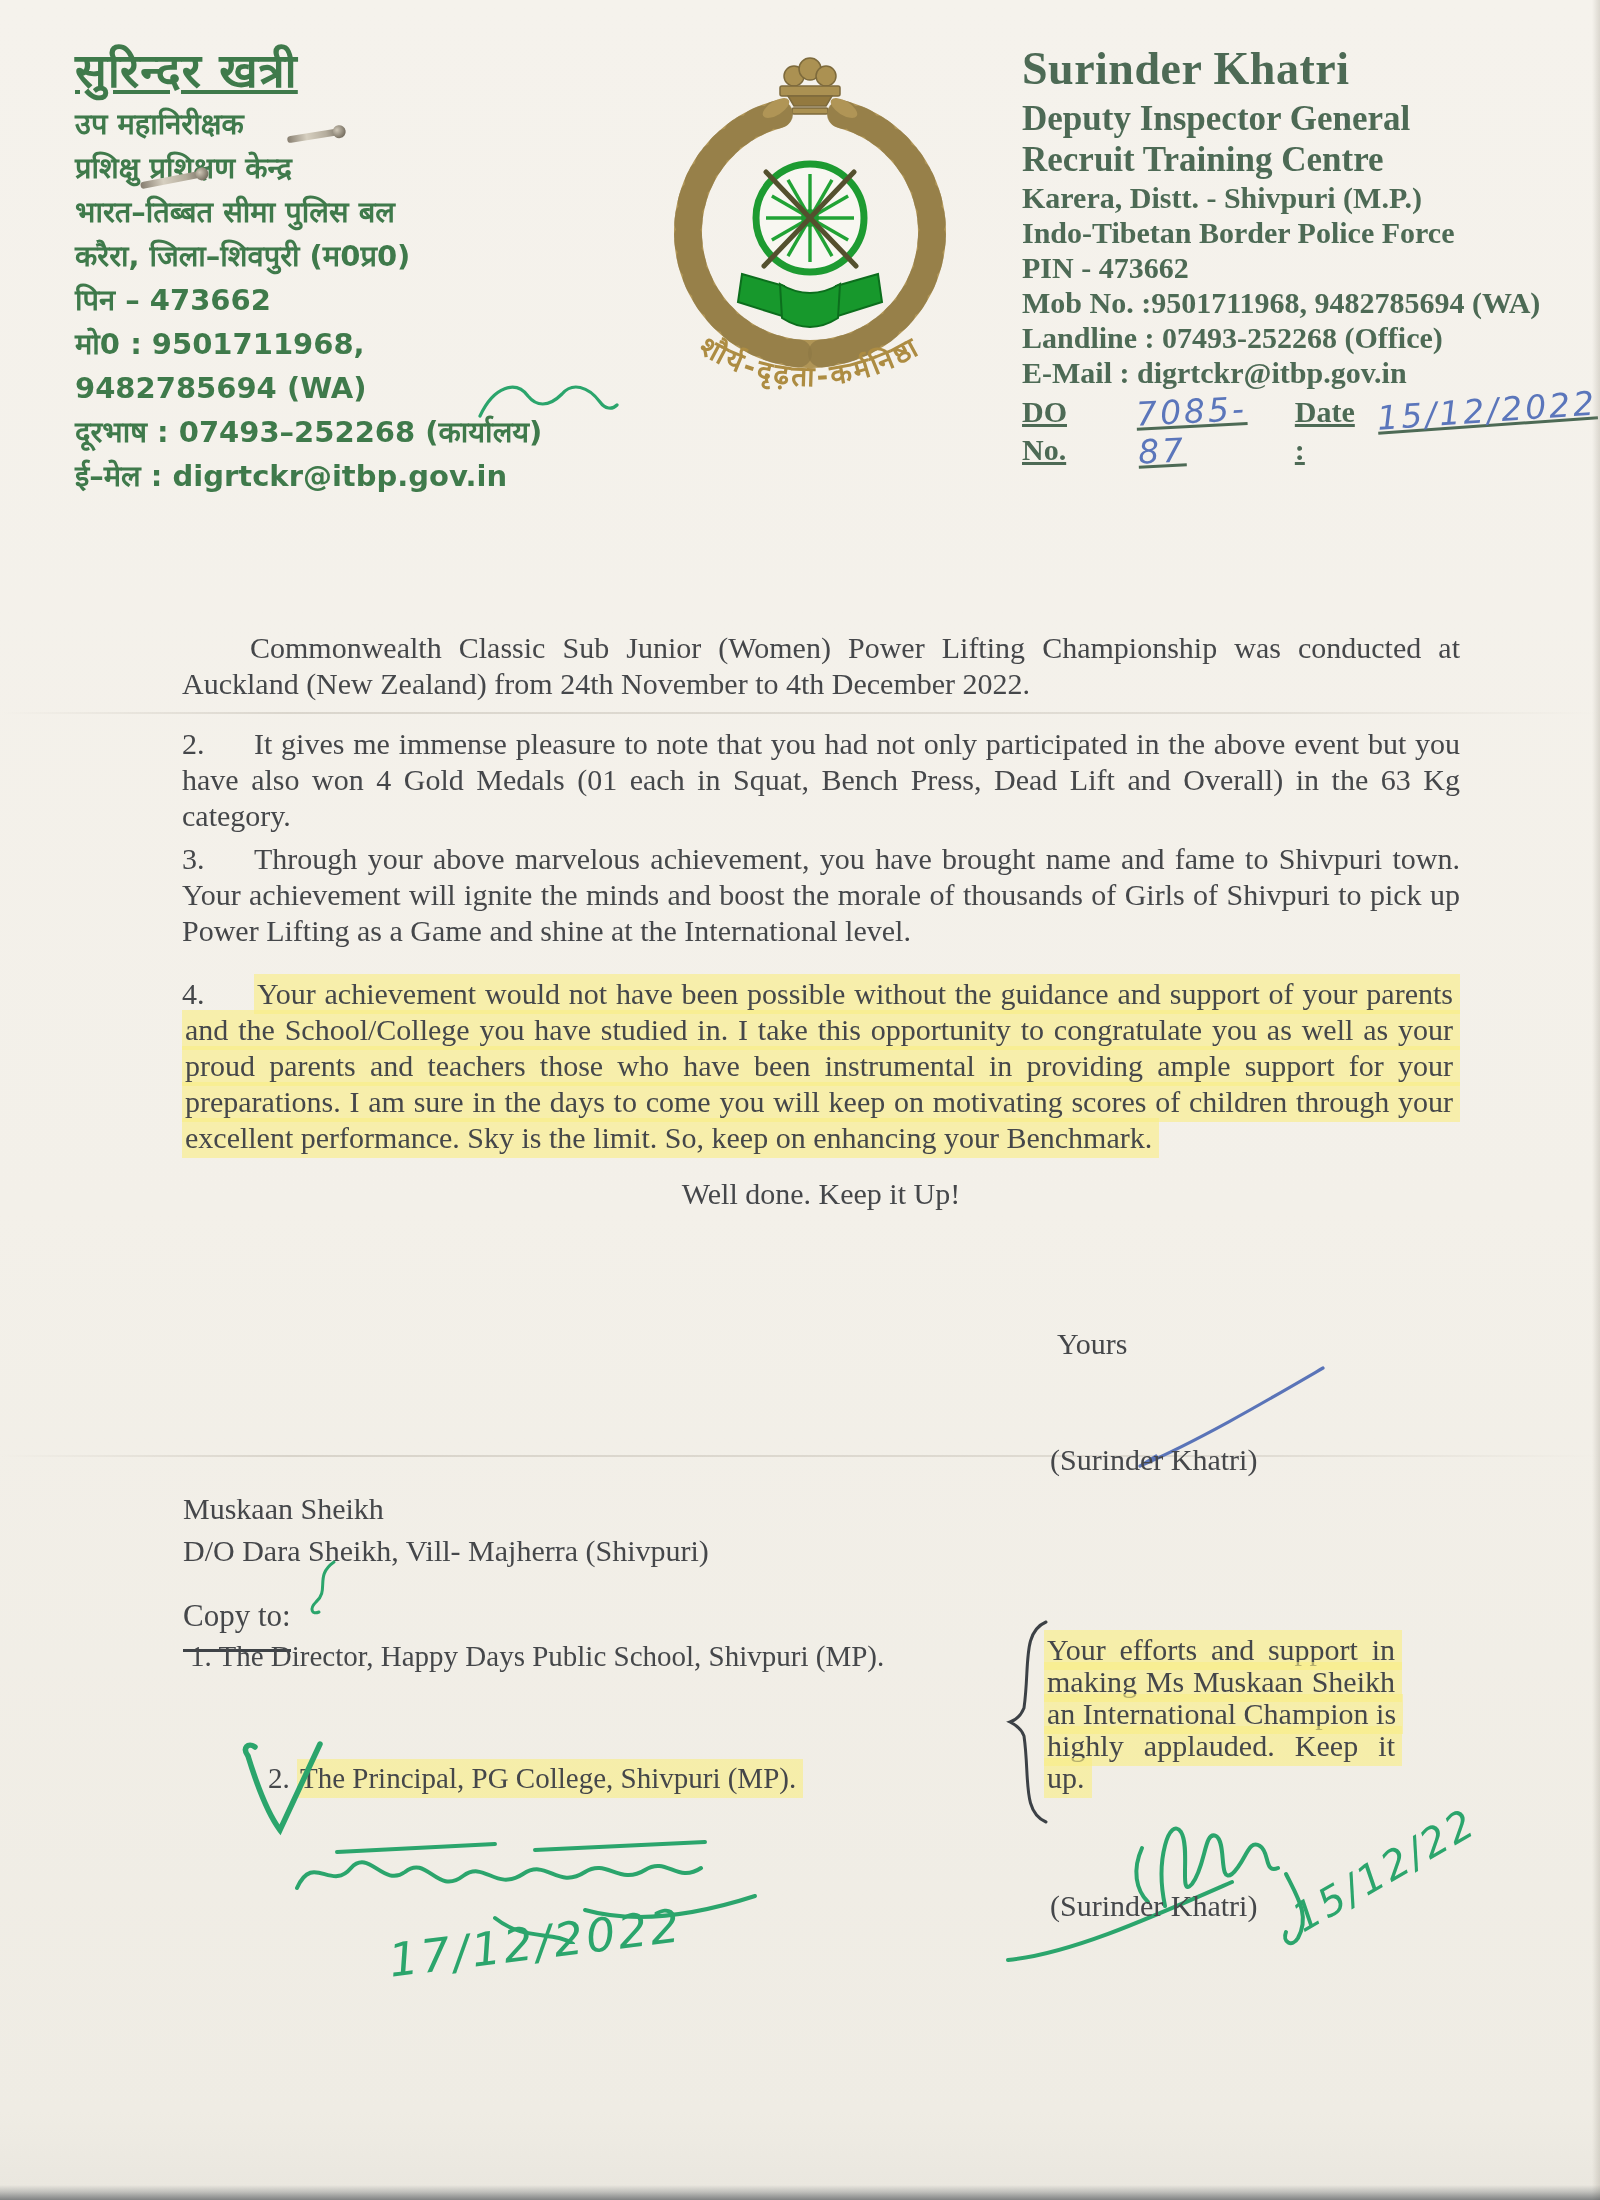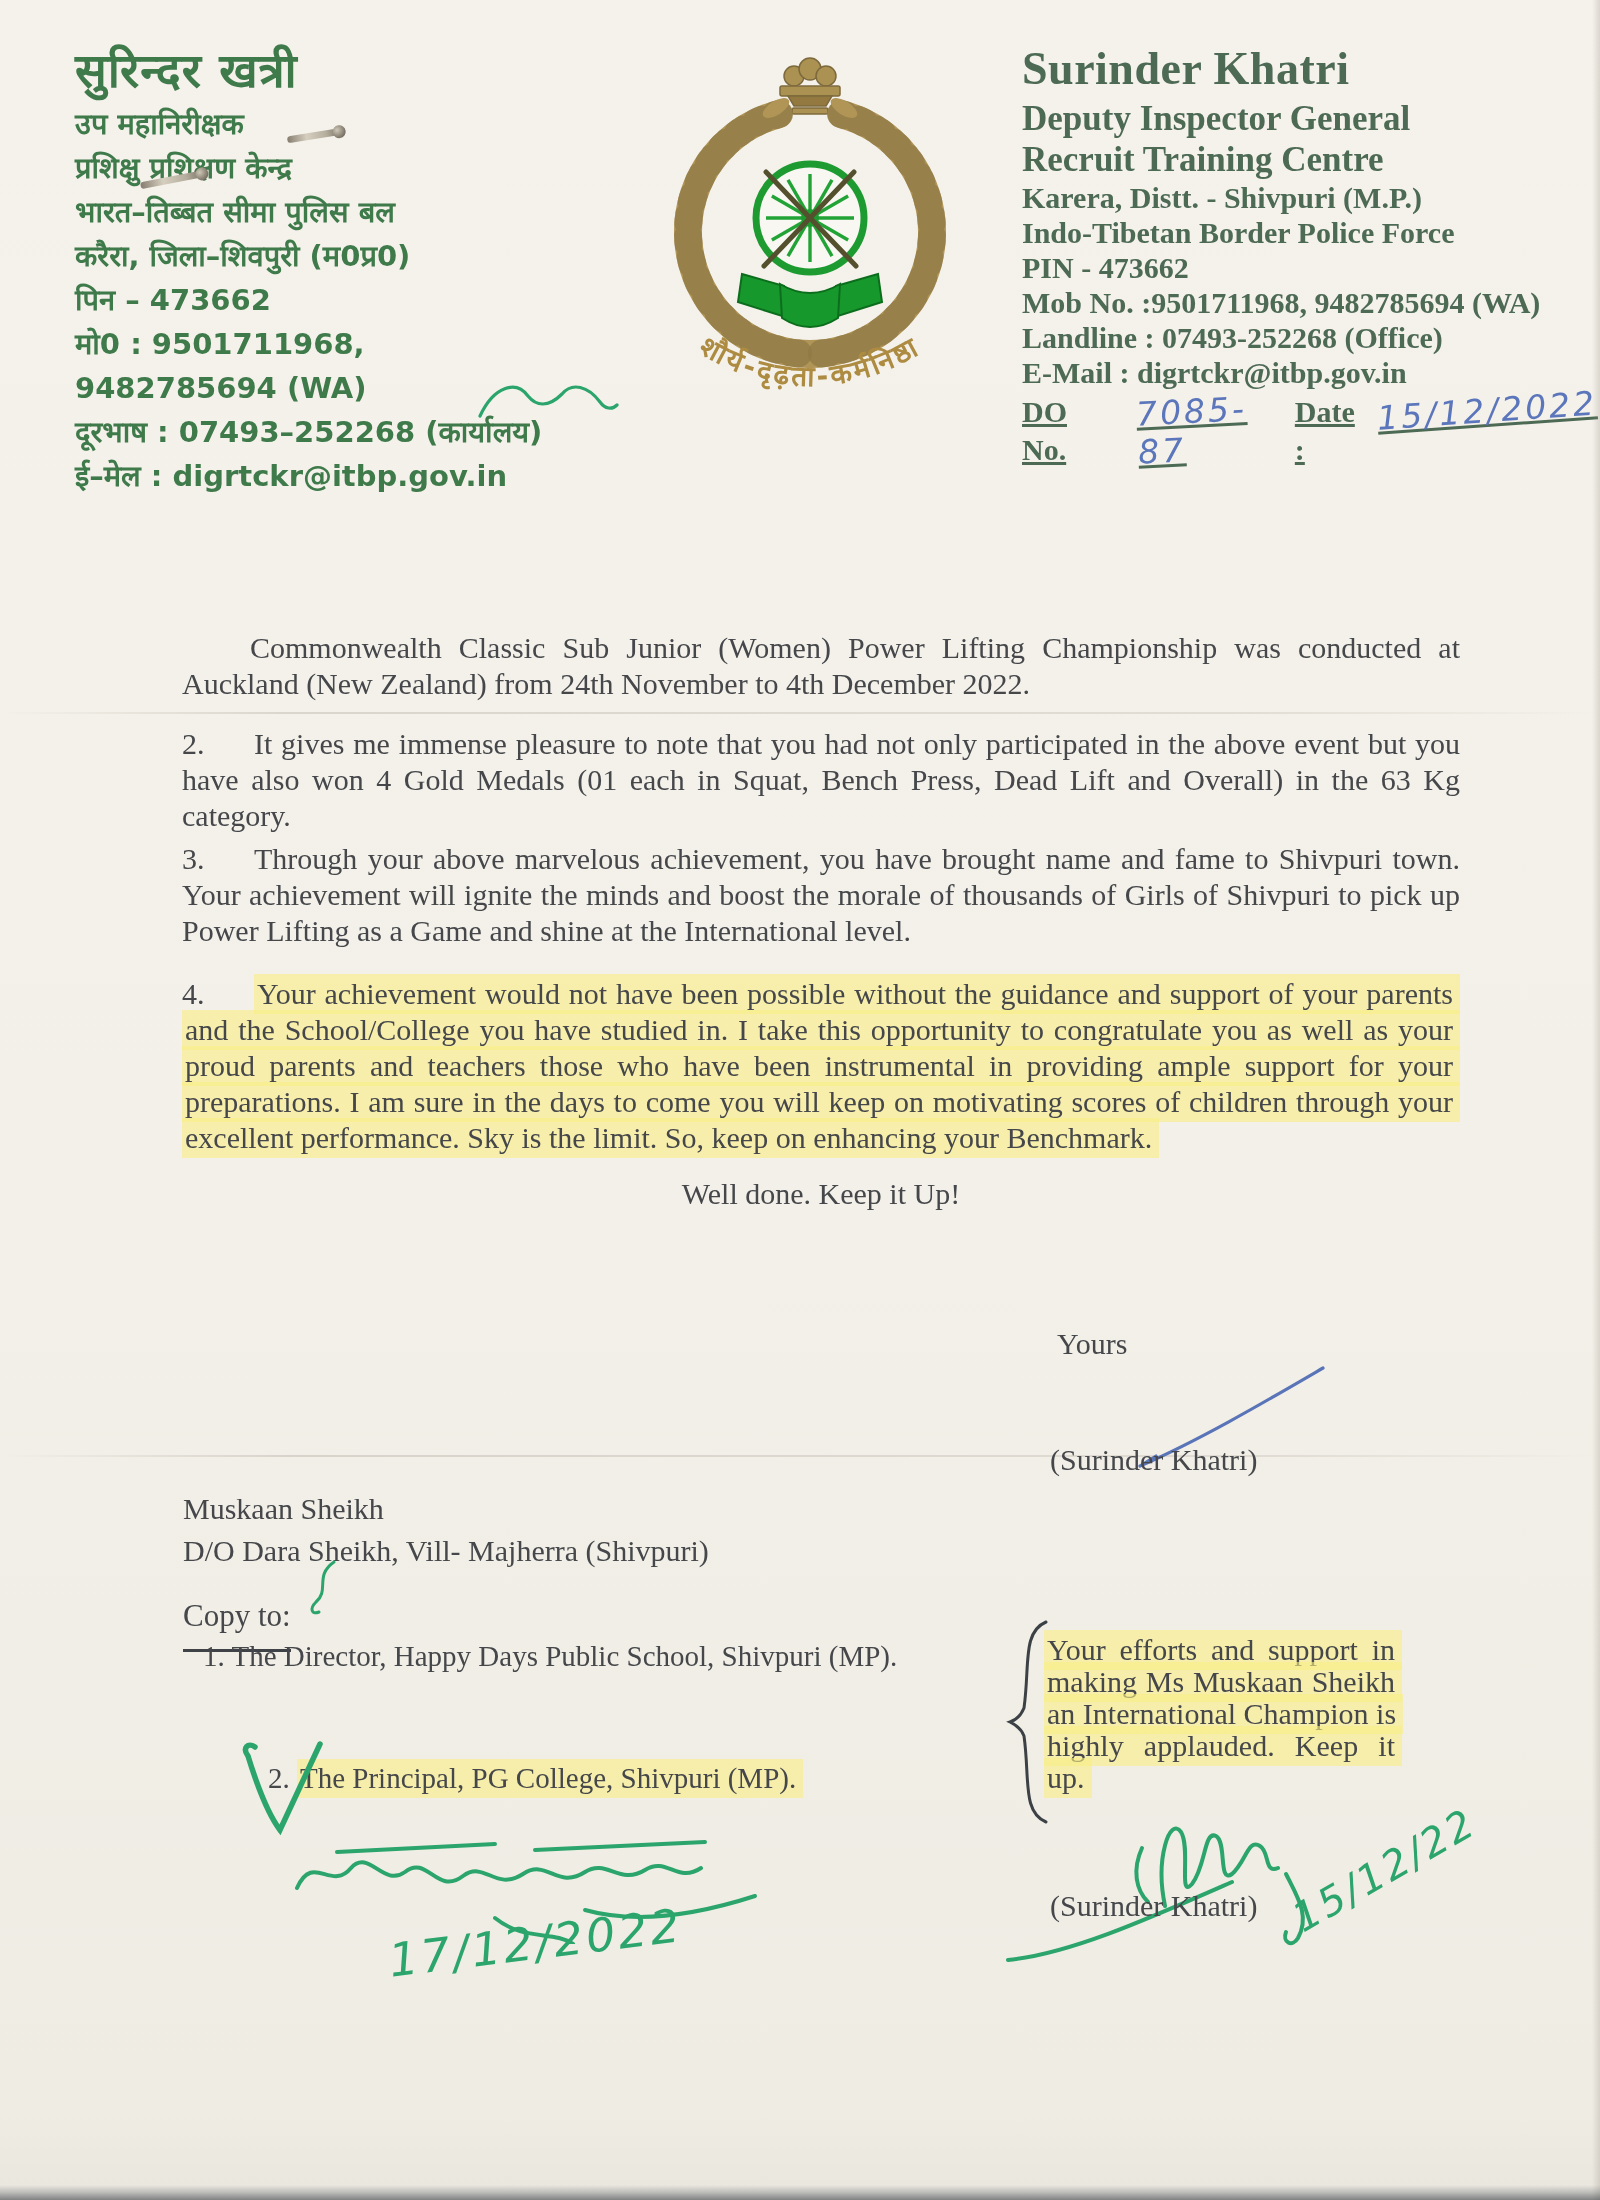--- a/index.html
+++ b/index.html
@@ -3,21 +3,21 @@
 <meta charset="utf-8">
 <style>
   html,body{margin:0;padding:0;background:#d9d6cf;}
   .page{
     position:relative;width:1600px;height:2200px;margin:0 auto;overflow:hidden;
     background:linear-gradient(180deg,#f5f2ec 0%,#f3f0e9 55%,#efece4 96%,#e9e6de 100%);
     font-family:"Liberation Serif","DejaVu Serif",serif;color:#45474a;
   }
   
   .hindi-block{position:absolute;left:75px;top:40px;width:500px;color:#3f7a4b;font-family:"DejaVu Sans",sans-serif;font-weight:700;}
-  .hindi-name{font-size:47px;line-height:62px;letter-spacing:1px;}
+  .hindi-name{font-size:47px;line-height:62px;letter-spacing:1px;text-decoration:underline;}
   .hindi-line{display:block;font-size:29px;line-height:44px;}
   .eng-block{position:absolute;left:1022px;top:40px;width:575px;color:#4d6a55;font-weight:700;}
   .eng-name{font-size:46px;line-height:58px;letter-spacing:.5px;}
   .eng-l1{display:block;font-size:35px;line-height:41px;}
   .eng-l2{display:block;font-size:30px;line-height:35px;}
   .do-line{display:flex;align-items:baseline;font-size:30px;line-height:38px;margin-top:2px;text-decoration:underline;}
   .hand-blue{color:#5b76bb;font-family:"DejaVu Sans",sans-serif;font-style:italic;font-weight:400;font-size:33px;letter-spacing:3px;}
   .do-num{margin-left:28px;margin-right:14px;transform:rotate(-3deg);}
   .do-date{margin-left:12px;transform:rotate(-4deg);}
   
@@ -40,21 +40,21 @@
   .para.p3{margin-bottom:27px;}
   .para.p4{margin-bottom:20px;}
   .indent1{text-indent:68px;}
   .pnum{display:inline-block;width:72px;text-indent:0;}
   .hl{background:rgba(249,238,132,.62);box-decoration-break:clone;-webkit-box-decoration-break:clone;padding:3px 7px 4px 3px;}
   .well-done{text-align:center;margin:0;}
   .abs-text{position:absolute;font-size:30px;line-height:36px;}
   .recipient{position:absolute;left:183px;top:1488px;font-size:30px;line-height:42px;font-family:Liberation Serif, serif;}
   .copy-head{position:absolute;left:183px;top:1598px;font-size:31px;font-weight:400;border-bottom:3px solid #3f4347;padding-bottom:15px;}
   .copy-item{white-space:nowrap;font-size:29px;}
-  .item1{position:absolute;left:203px;top:1640px;}
+  .item1{position:absolute;left:190px;top:1640px;}
   .item2{position:absolute;left:268px;top:1762px;}
   .side-note{position:absolute;left:1044px;top:1634px;width:358px;font-size:30px;line-height:32px;text-align:justify;}
   .hand-green{position:absolute;color:#2ba56c;font-family:"DejaVu Sans",sans-serif;font-style:italic;font-weight:400;letter-spacing:3px;}
   .gdate-left{left:388px;top:1916px;font-size:46px;transform:rotate(-7deg);}
   .gdate-right{left:1296px;top:1898px;font-size:40px;transform:rotate(-30deg);transform-origin:left center;}
   svg{display:block;}
   .abs{position:absolute;}
 </style>
 </head>
 <body>

